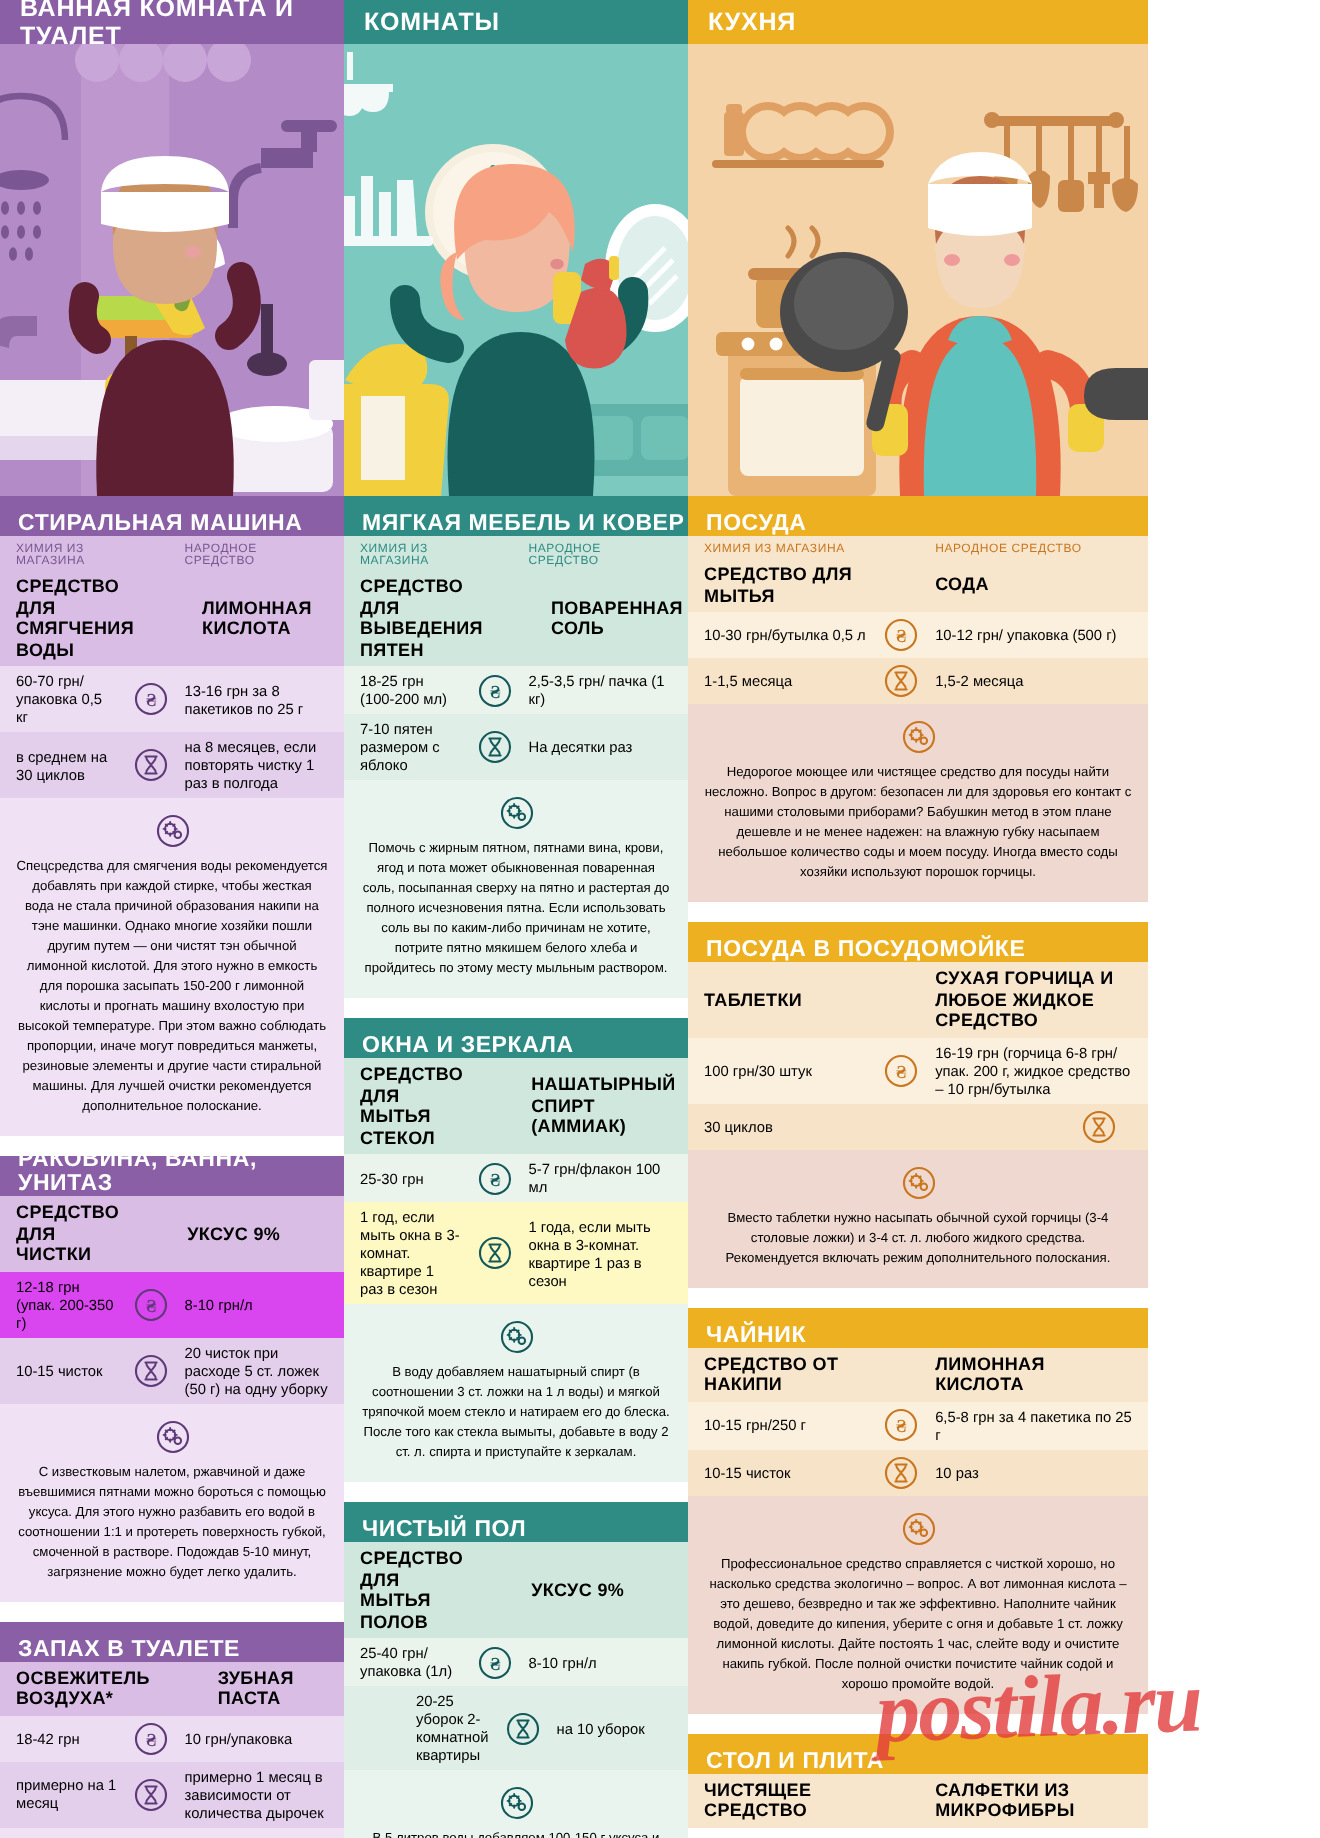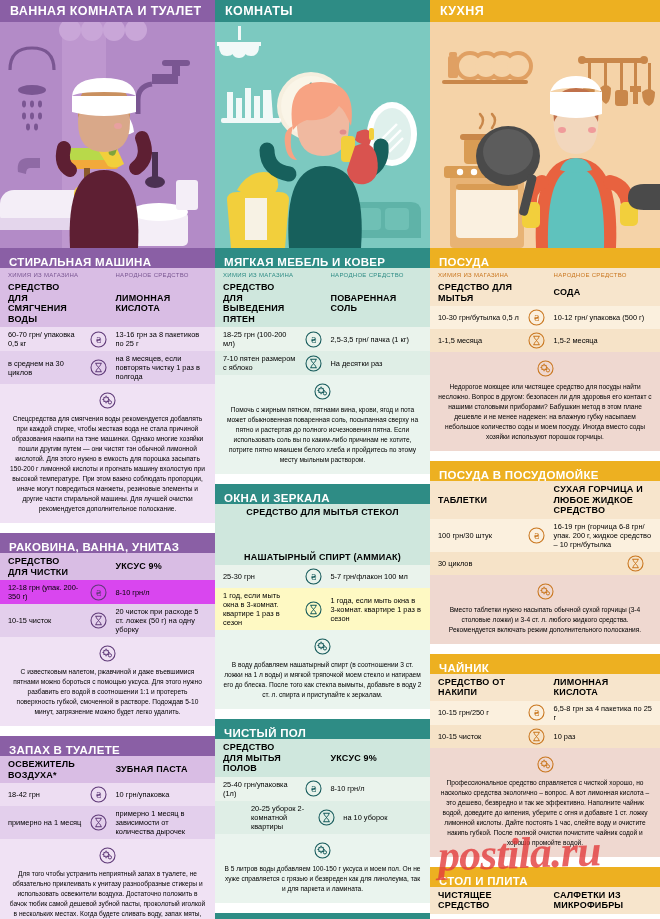--- a/index.html
+++ b/index.html
@@ -4,21 +4,21 @@
 <style>
   * { box-sizing: border-box; margin: 0; padding: 0; }
   html, body {
     width: 660px; height: 919px;
     background: #ffffff;
     font-family: "Liberation Sans", sans-serif;
     overflow: hidden;
   }
   #page { position: relative; width: 660px; height: 919px; display: flex; background:#fff; }
 
-  .col { position: relative; width: 215px; height: 919px; overflow: hidden; }
+  .col { position: relative; width: 172px; height: 919px; overflow: hidden; }
   .col.kitchen { width: 230px; }
 
   
   .banner {
     position: relative; height: 22px;
     display: flex; align-items: center;
     padding-left: 10px;
     color: #fff; font-weight: bold; font-size: 12.5px;
     letter-spacing: .4px; z-index: 6;
   }
@@ -365,21 +365,21 @@
             </svg>
           </div>
           <p>Помочь с жирным пятном, пятнами вина, крови, ягод и пота может обыкновенная поваренная соль, посыпанная сверху на пятно и растертая до полного исчезновения пятна. Если использовать соль вы по каким-либо причинам не хотите, потрите пятно мякишем белого хлеба и пройдитесь по этому месту мыльным раствором.</p>
         </div>
       </div>
       <div class="divider-gap"></div>
       <div class="section">
         <div class="sec-head has-left-tab" style="background: rgb(46, 140, 133);">
           <span>ОКНА И ЗЕРКАЛА</span>
         </div>
-        <div class="row title" style="background: rgb(207, 231, 221); flex-direction: column;">
+        <div class="row title" style="background: rgb(207, 231, 221);">
           <div class="c-left">СРЕДСТВО ДЛЯ МЫТЬЯ СТЕКОЛ</div>
           <div class="c-icon"></div>
           <div class="c-right">НАШАТЫРНЫЙ СПИРТ (АММИАК)</div>
         </div>
         <div class="row data" style="background: rgb(234, 243, 236);">
           <div class="c-left">25-30 грн</div>
           <div class="c-icon">
             <svg viewBox="0 0 24 24" width="17" height="17" class="ico">
               <circle cx="12" cy="12" r="10.6" fill="none" stroke="#14595a" stroke-width="1.5"></circle>
               <text x="12" y="17" text-anchor="middle" fill="#14595a" font-size="13" font-weight="bold" font-family="Liberation Serif, serif">₴</text>

